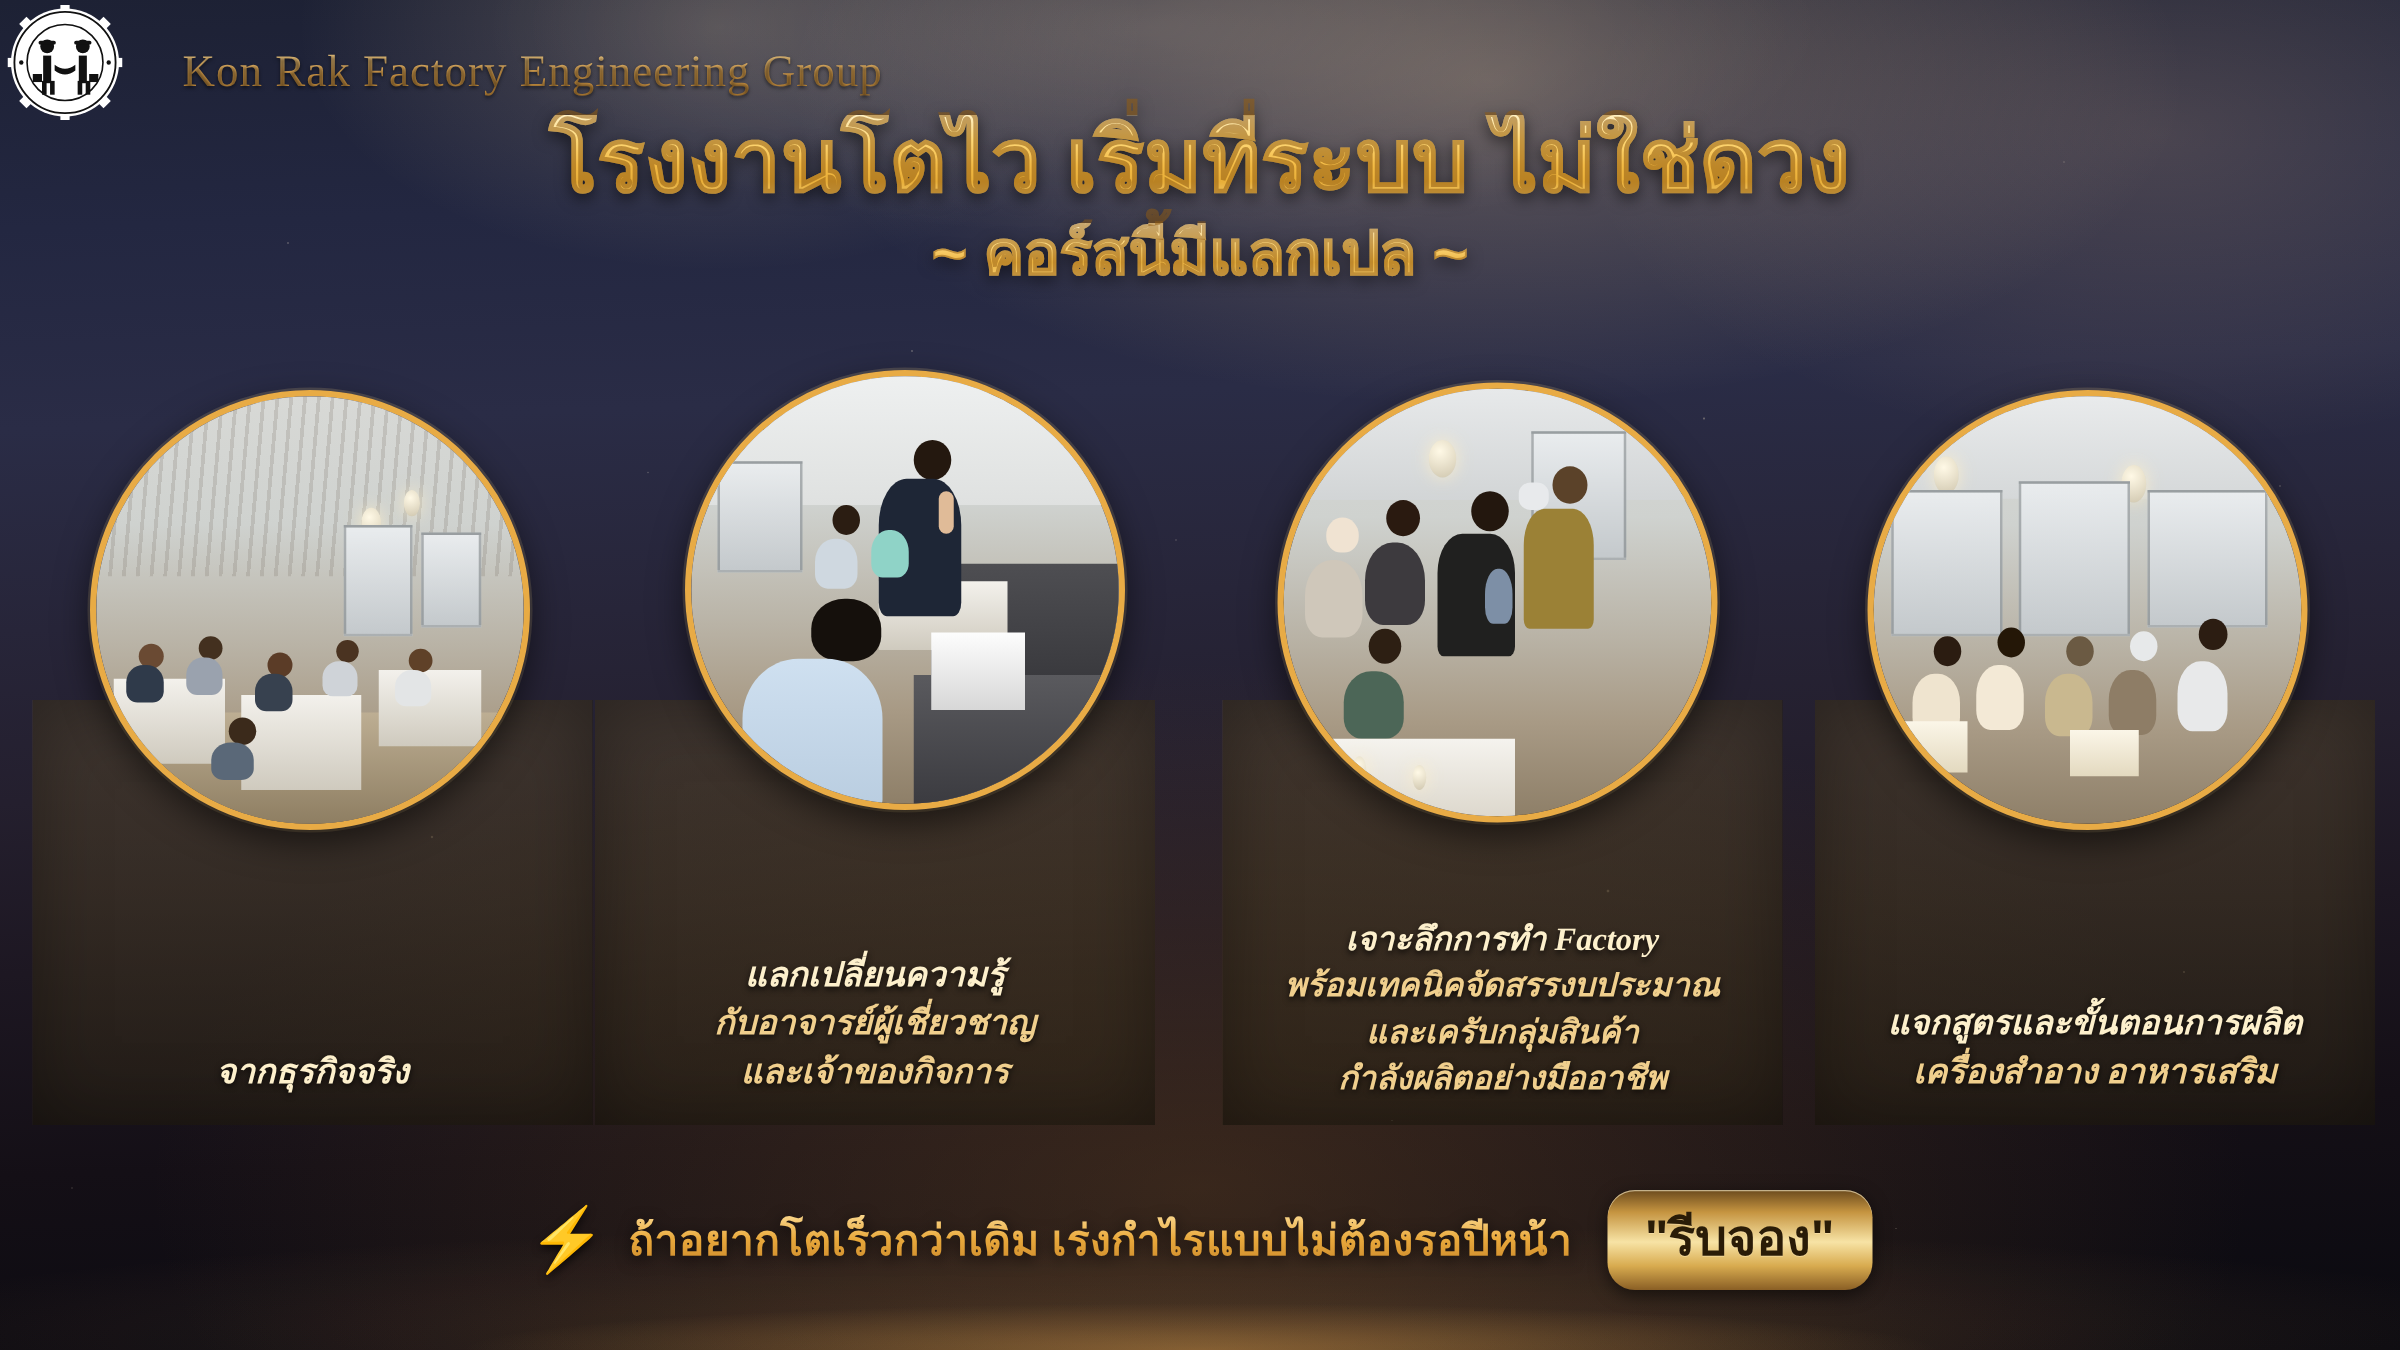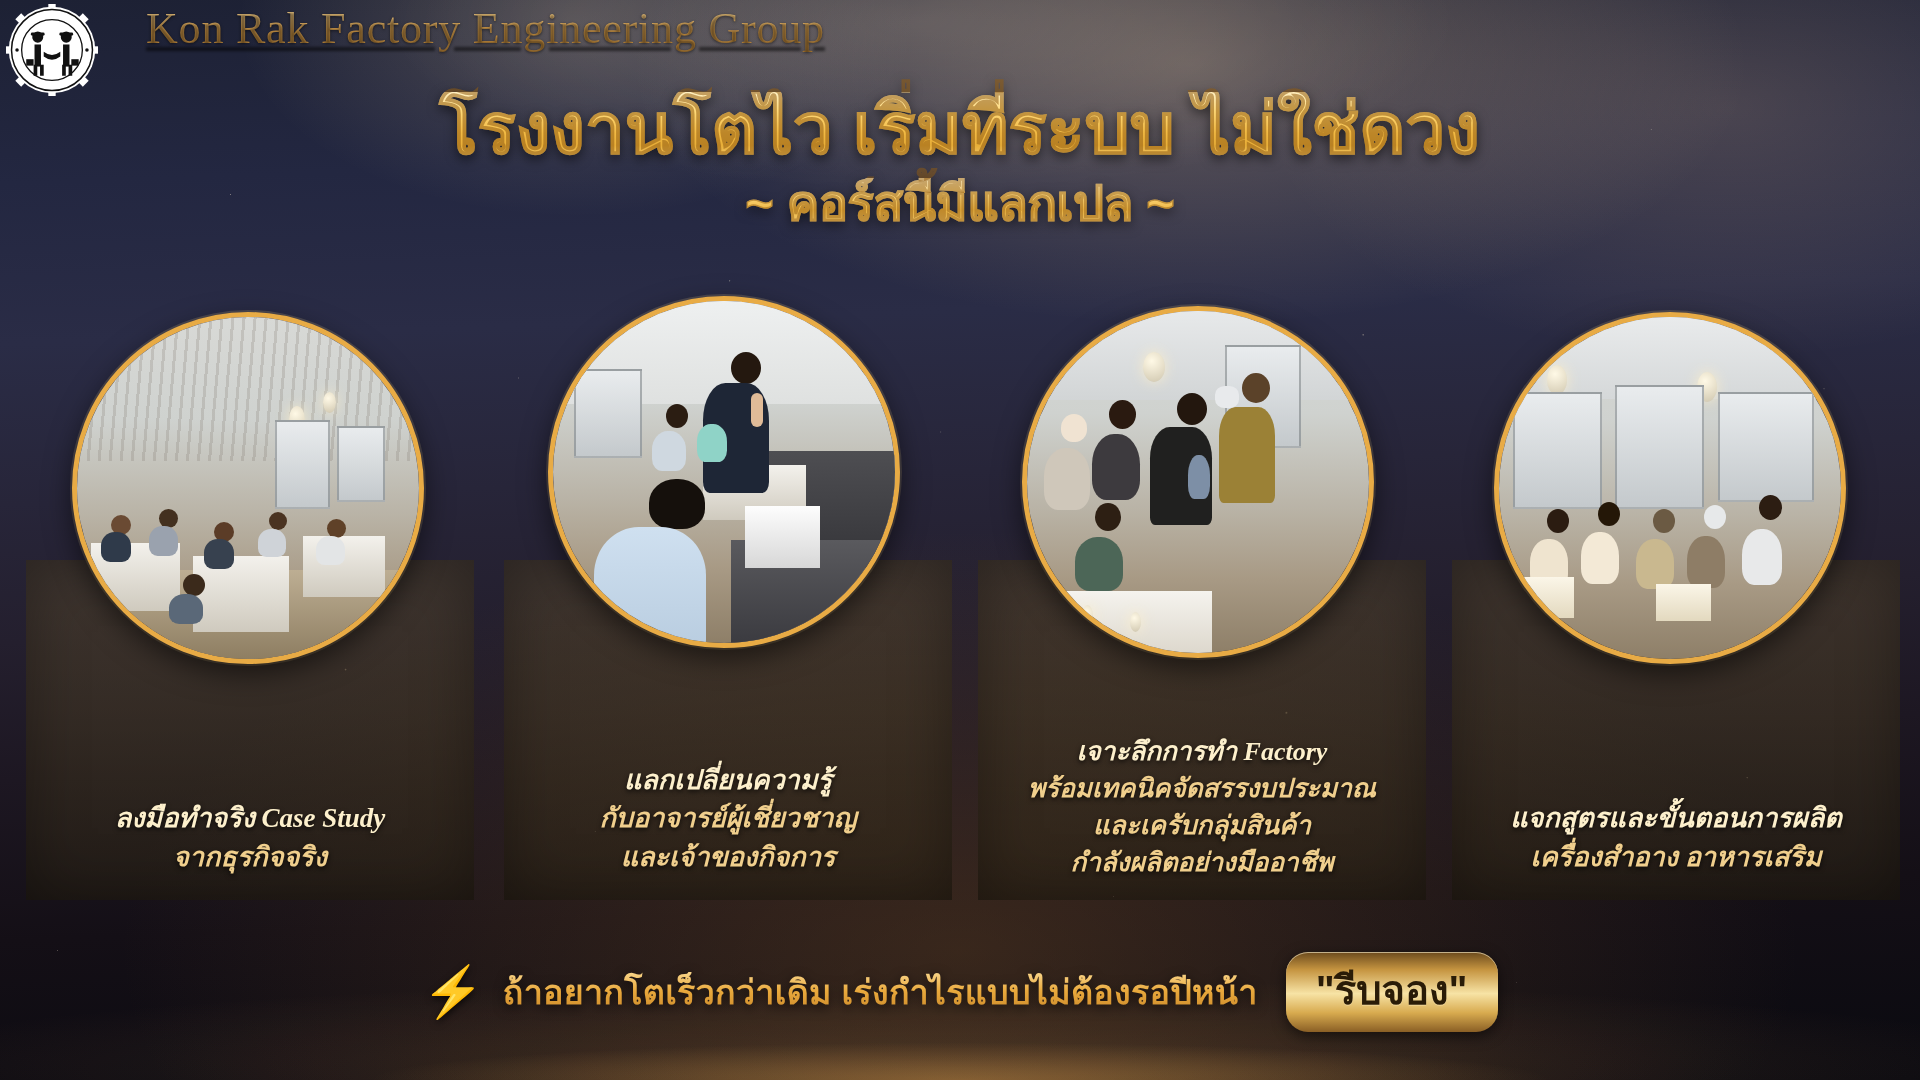--- a/index.html
+++ b/index.html
@@ -46,27 +46,26 @@
     background:
       radial-gradient(ellipse 760px 240px at 48% 2%, rgba(255,222,175,.20), transparent 70%),
       radial-gradient(ellipse 1500px 120px at 50% 99%, rgba(180,120,60,.22), transparent 75%);
     mix-blend-mode:screen;
   }
 
   
   .header { position:absolute; left:0; top:0; width:100%; height:96px; z-index:6; }
   .logo { position:absolute; left:6px; top:4px; width:92px; height:92px; }
   .brand-name {
-    position:absolute; left:146px; top:3px;
-    font-family:"Liberation Serif", serif; font-size:44px; letter-spacing:.8px;
+    position:absolute; left:146px; top:36px;
+    font-family:"Liberation Serif", serif; font-size:36px; letter-spacing:.8px;
     color:#e6b463; white-space:nowrap;
     background:linear-gradient(180deg,#f3d79a 0%,#d99f4b 55%,#b07c33 100%);
     -webkit-background-clip:text; background-clip:text; -webkit-text-fill-color:transparent;
     text-shadow:0 1px 3px rgba(0,0,0,.55);
-    text-decoration:underline;
   }
 
   
   .title-wrap { position:absolute; left:0; top:92px; width:100%; text-align:center; z-index:6; }
   .main-title {
     font-family:"Liberation Sans", sans-serif; font-weight:700;
     font-size:70px; line-height:1.06; letter-spacing:.5px;
     background:linear-gradient(180deg,#fff0c2 0%,#ffd978 26%,#f2ba44 55%,#e8ae38 72%,#f7d98b 100%);
     -webkit-background-clip:text; background-clip:text; -webkit-text-fill-color:transparent;
     -webkit-text-stroke:1.5px rgba(146,92,18,.55);
@@ -83,21 +82,21 @@
   }
 
   
   .cards { position:absolute; left:0; top:560px; width:1920px; height:340px; z-index:4; }
   .card {
     position:absolute; top:0; width:448px; height:340px;
     background:linear-gradient(180deg, rgba(92,76,44,.46) 0%, rgba(70,58,34,.52) 45%, rgba(40,33,20,.58) 100%);
     box-shadow:inset 0 0 60px rgba(0,0,0,.35);
   }
   .card.c1 { left:26px; }
-  .card.c2 { left:504px; }
+  .card.c2 { left:476px; }
   .card.c3 { left:978px; }
   .card.c4 { left:1452px; }
 
   .caption {
     position:absolute; left:0; right:0; bottom:24px;
     text-align:center; padding:0 14px;
     font-family:"Liberation Serif", serif; font-style:italic; font-weight:700;
     font-size:27px; line-height:1.42;
     color:#f0cf8d;
     text-shadow:0 2px 5px rgba(0,0,0,.75);
@@ -208,21 +207,20 @@
 
   <div class="title-wrap">
     <div class="main-title">โรงงานโตไว เริ่มที่ระบบ ไม่ใช่ดวง</div>
     <div class="sub-title">~ คอร์สนี้มีแลกเปล ~</div>
   </div>
 
   <div class="cards">
 
     <div class="card c1">
       <div class="caption">
-        <span class="ln">ลงมือทำจริง Case Study</span>
         <span class="ln">จากธุรกิจจริง</span>
       </div>
     </div>
 
     <div class="card c2">
       <div class="caption">
         <span class="ln">แลกเปลี่ยนความรู้</span>
         <span class="ln">กับอาจารย์ผู้เชี่ยวชาญ</span>
         <span class="ln">และเจ้าของกิจการ</span>
       </div>

